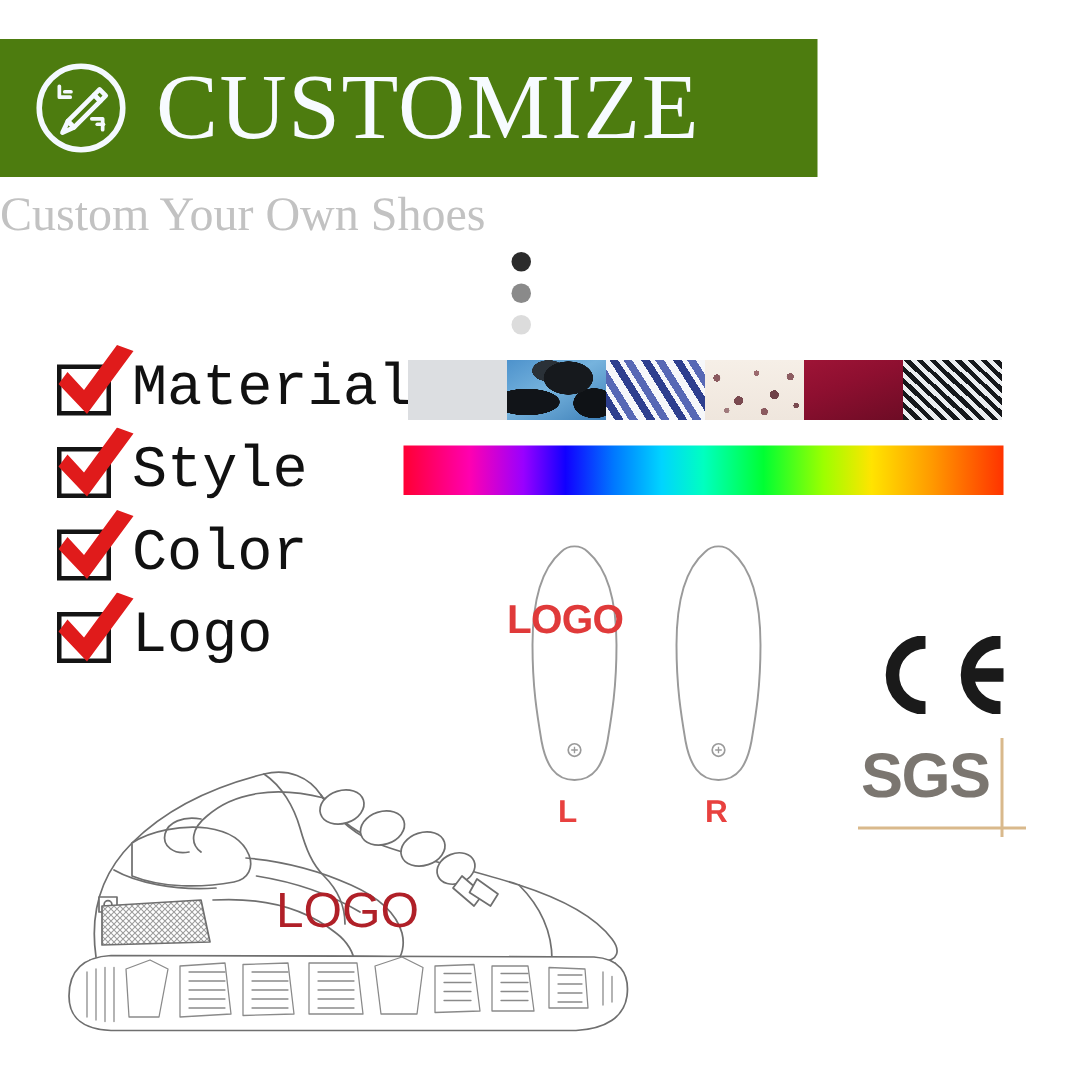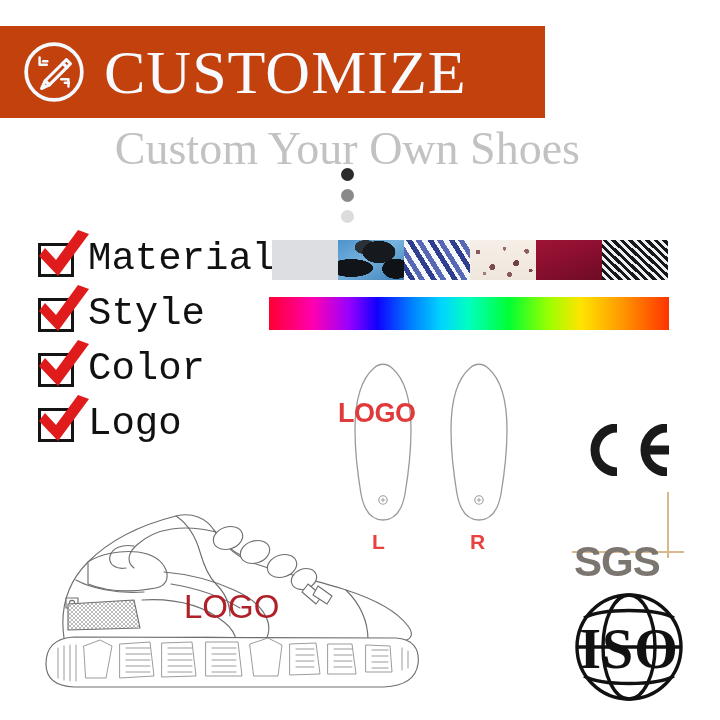--- a/index.html
+++ b/index.html
@@ -8,42 +8,42 @@
     background:#ffffff;
     font-family:"Liberation Sans", sans-serif;
     overflow:hidden;
     position:relative;
   }
   .stage{position:absolute;left:0;top:0;width:720px;height:720px;}
 
   
   .header-bar{
     position:absolute;left:0;top:26px;width:545px;height:92px;
-    background:#c2410c;
+    background:#4d7c0f;
     display:flex;align-items:center;
   }
   .header-icon{
     width:72px;height:72px;margin-left:18px;flex:0 0 auto;
     display:flex;align-items:center;justify-content:center;
   }
   .header-title{
     color:#f7fbff;
     font-family:"Liberation Serif", serif;
     font-size:62px;
     letter-spacing:1px;
     line-height:1;
     margin-left:14px;
     white-space:nowrap;
   }
   .subtitle{
     position:absolute;left:0;top:126px;width:580px;
-    text-align:right;
+    text-align:left;
     color:#c2c2c2;
     font-family:"Liberation Serif", serif;
-    font-size:46px;
+    font-size:32px;
     line-height:1;
     white-space:nowrap;
   }
 
   
   .dots{position:absolute;left:341px;top:168px;width:18px;}
   .dot{width:13px;height:13px;border-radius:50%;margin-bottom:8px;}
   .dot.d1{background:#2b2b2b;}
   .dot.d2{background:#8a8a8a;}
   .dot.d3{background:#dcdcdc;}
@@ -125,21 +125,20 @@
 
   
   .ce-mark{position:absolute;left:583px;top:424px;width:90px;height:52px;}
   .sgs-block{position:absolute;left:574px;top:496px;width:110px;height:62px;}
   .sgs-text{
     position:absolute;left:0;top:0;
     font-family:"Liberation Sans", sans-serif;
     font-size:42px;font-weight:bold;
     color:#7b7670;letter-spacing:-1px;
     line-height:1;
-    margin-top:45px;
   }
   .sgs-line-v{position:absolute;left:93px;top:-4px;width:2px;height:66px;background:#d9b98c;}
   .sgs-line-h{position:absolute;left:-2px;top:55px;width:112px;height:2px;background:#d9b98c;}
   .iso-logo{position:absolute;left:556px;top:588px;width:146px;height:118px;}
 </style>
 </head>
 <body>
 
 <div class="stage">
 
@@ -335,26 +334,14 @@
       <rect x="62" y="21.5" width="24" height="9" fill="#1a1a1a"></rect>
     </svg>
   </div>
 
   <div class="sgs-block">
     <div class="sgs-line-v"></div>
     <div class="sgs-line-h"></div>
     <div class="sgs-text">SGS</div>
   </div>
 
-  <div class="iso-logo">
-    <svg viewBox="0 0 146 118" width="146" height="118" aria-hidden="true">
-      <g fill="none" stroke="#111111" stroke-width="3.4">
-        <circle cx="73" cy="59" r="52"></circle>
-        <ellipse cx="73" cy="59" rx="26" ry="52"></ellipse>
-        <path d="M21 59 h104"></path>
-        <path d="M28 30 C46 20 100 20 118 30"></path>
-        <path d="M28 88 C46 98 100 98 118 88"></path>
-      </g>
-      <text x="73" y="80" font-family="Liberation Serif, serif" font-size="56" font-weight="bold" fill="#111111" text-anchor="middle" letter-spacing="1">ISO</text>
-    </svg>
-  </div>
 
 </div>
 
 </body></html>

